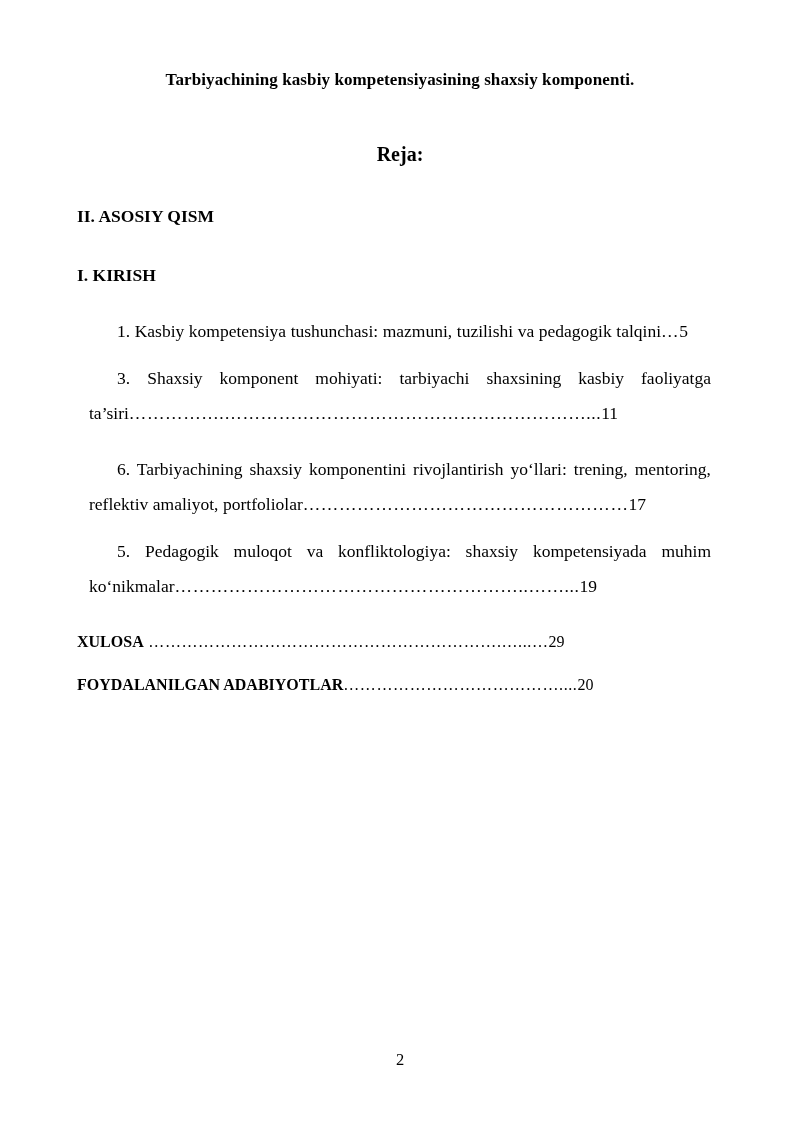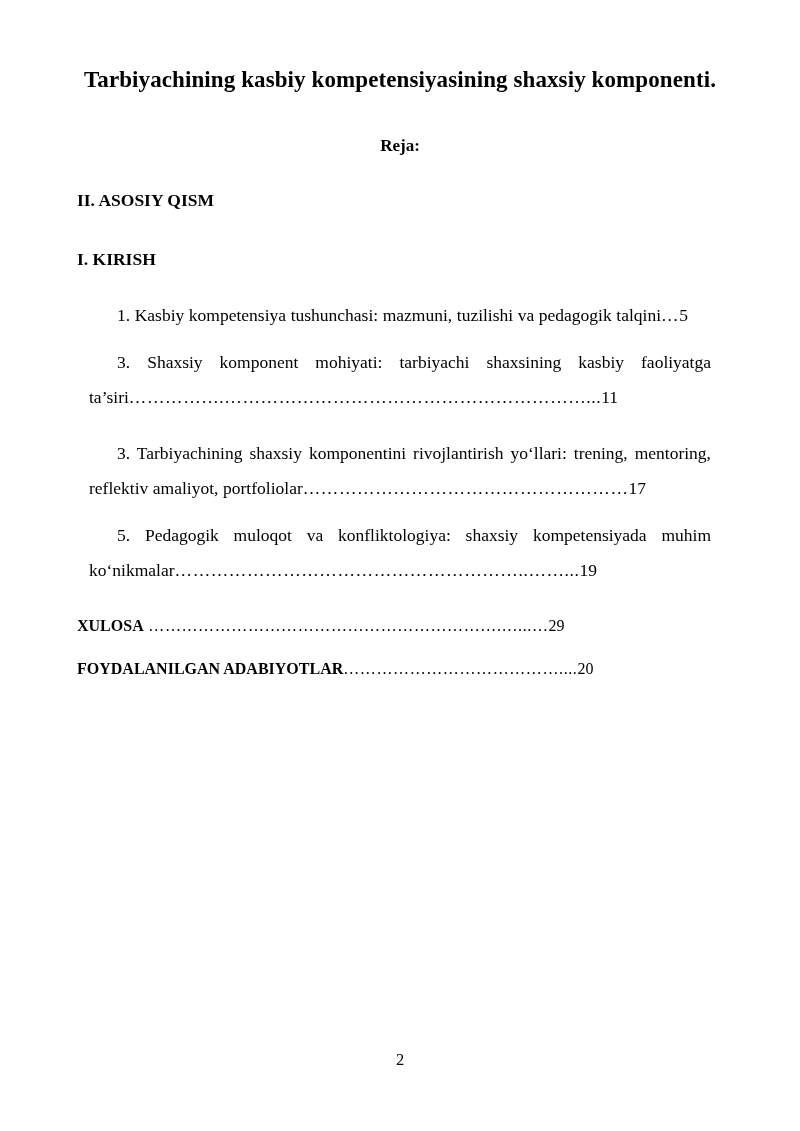--- a/index.html
+++ b/index.html
@@ -23,30 +23,30 @@
     height: 1131px;
     box-sizing: border-box;
     padding: 0 77px;
   }
 
   
   .doc-title {
     margin: 0;
     padding-top: 58px;
     text-align: center;
-    font-size: 23px;
+    font-size: 17px;
     font-weight: bold;
     line-height: 43px;
     letter-spacing: 0.1px;
   }
   .subtitle {
-    margin: 8px;
+    margin: 16px;
     padding-top: 22px;
     text-align: center;
-    font-size: 17px;
+    font-size: 20px;
     font-weight: bold;
     line-height: 30px;
   }
 
   
   .roman-heading {
     font-size: 17.5px;
     font-weight: bold;
     line-height: 35px;
     margin: 0;
@@ -114,21 +114,21 @@
 
   <p class="roman-heading first">I. KIRISH</p>
 
   <div class="toc-list">
 
     <p class="toc-entry gap-top"><span>1. Kasbiy kompetensiya tushunchasi: mazmuni, tuzilishi va pedagogik talqini</span><span class="leader">…</span><span class="pageno">5</span></p>
 
 
     <p class="toc-entry"><span>3. Shaxsiy komponent mohiyati: tarbiyachi shaxsining kasbiy faoliyatga ta’siri</span><span class="leader">…………….……………………………………………………...</span><span class="pageno">11</span></p>
 
-    <p class="toc-entry gap-top"><span>3. Tarbiyachining shaxsiy komponentini rivojlantirish yo‘llari: trening, mentoring, reflektiv amaliyot, portfoliolar</span><span class="leader">………………………………………………</span><span class="pageno">17</span></p>
+    <p class="toc-entry gap-top"><span>6. Tarbiyachining shaxsiy komponentini rivojlantirish yo‘llari: trening, mentoring, reflektiv amaliyot, portfoliolar</span><span class="leader">………………………………………………</span><span class="pageno">17</span></p>
 
     <p class="toc-entry"><span>5. Pedagogik muloqot va konfliktologiya: shaxsiy kompetensiyada muhim ko‘nikmalar</span><span class="leader">…………………………………………………..……...</span><span class="pageno">19</span></p>
 
 
     <p class="toc-bold-entry"><span class="label">XULOSA</span><span class="leader"> ……………………………………………………….…...…</span><span class="pageno">29</span></p>
 
     <p class="toc-bold-entry"><span class="label">FOYDALANILGAN ADABIYOTLAR</span><span class="leader">…………………………………....</span><span class="pageno">20</span></p>
 
   </div>
 

